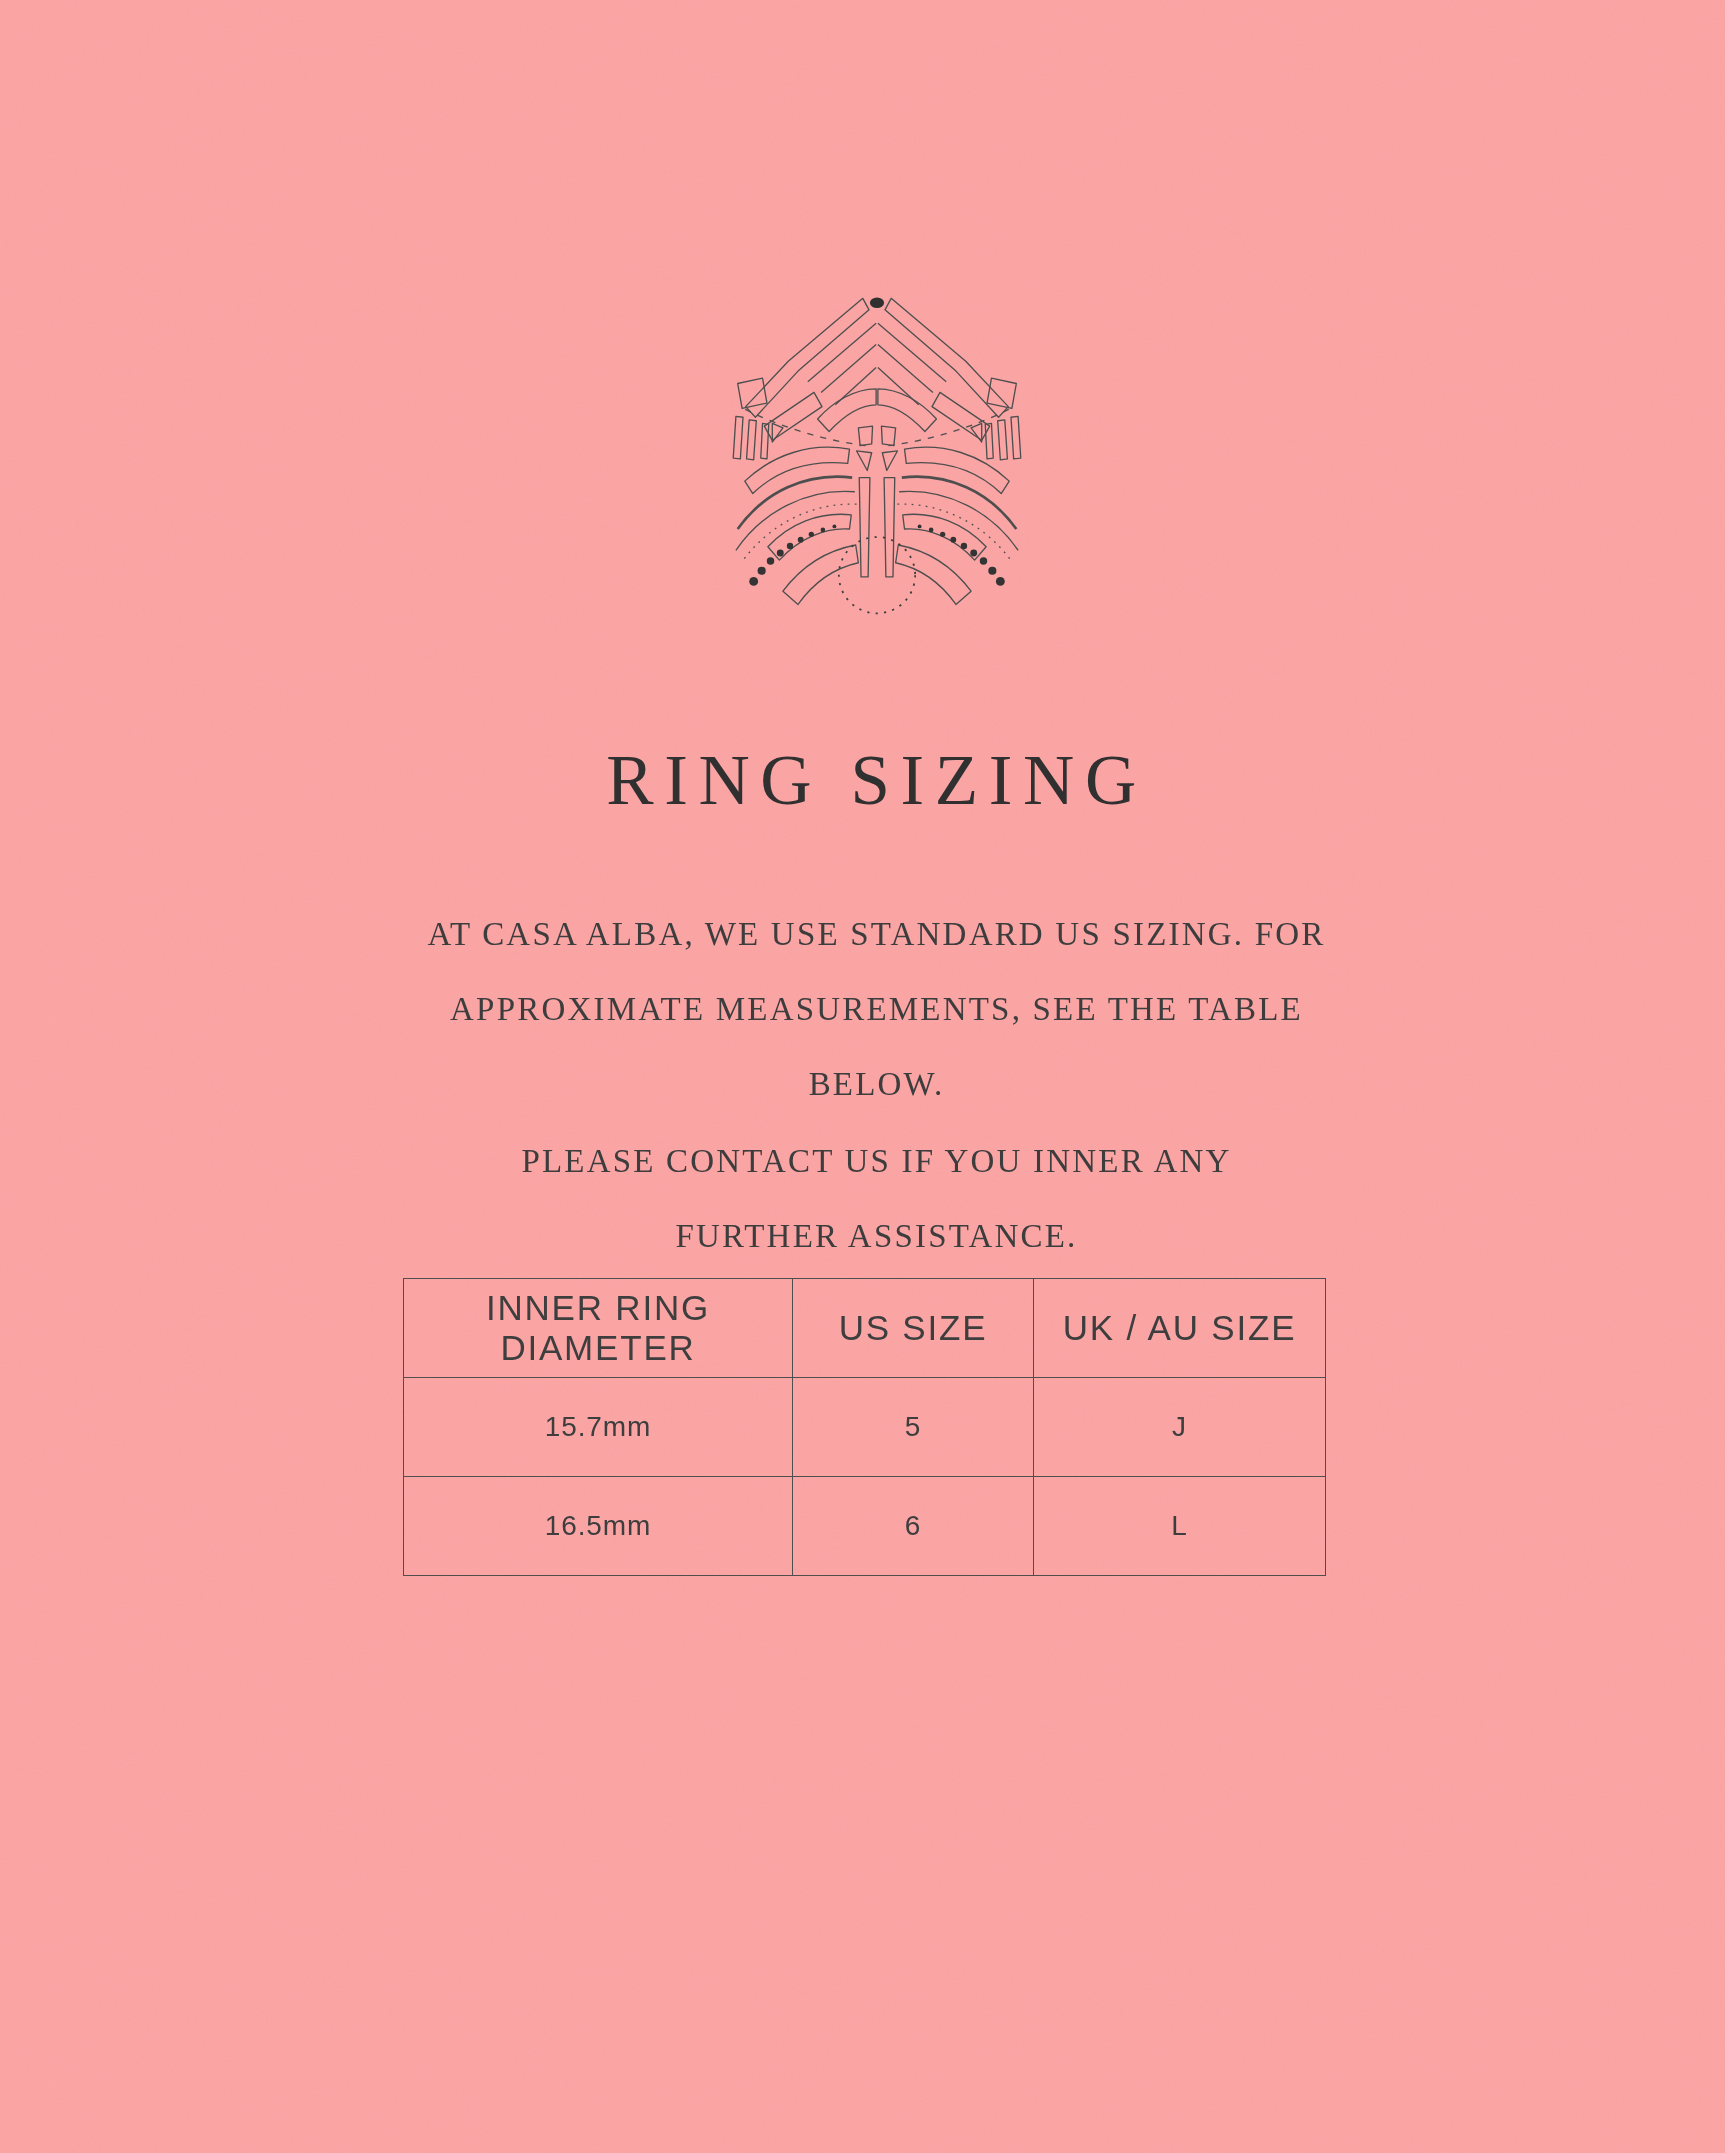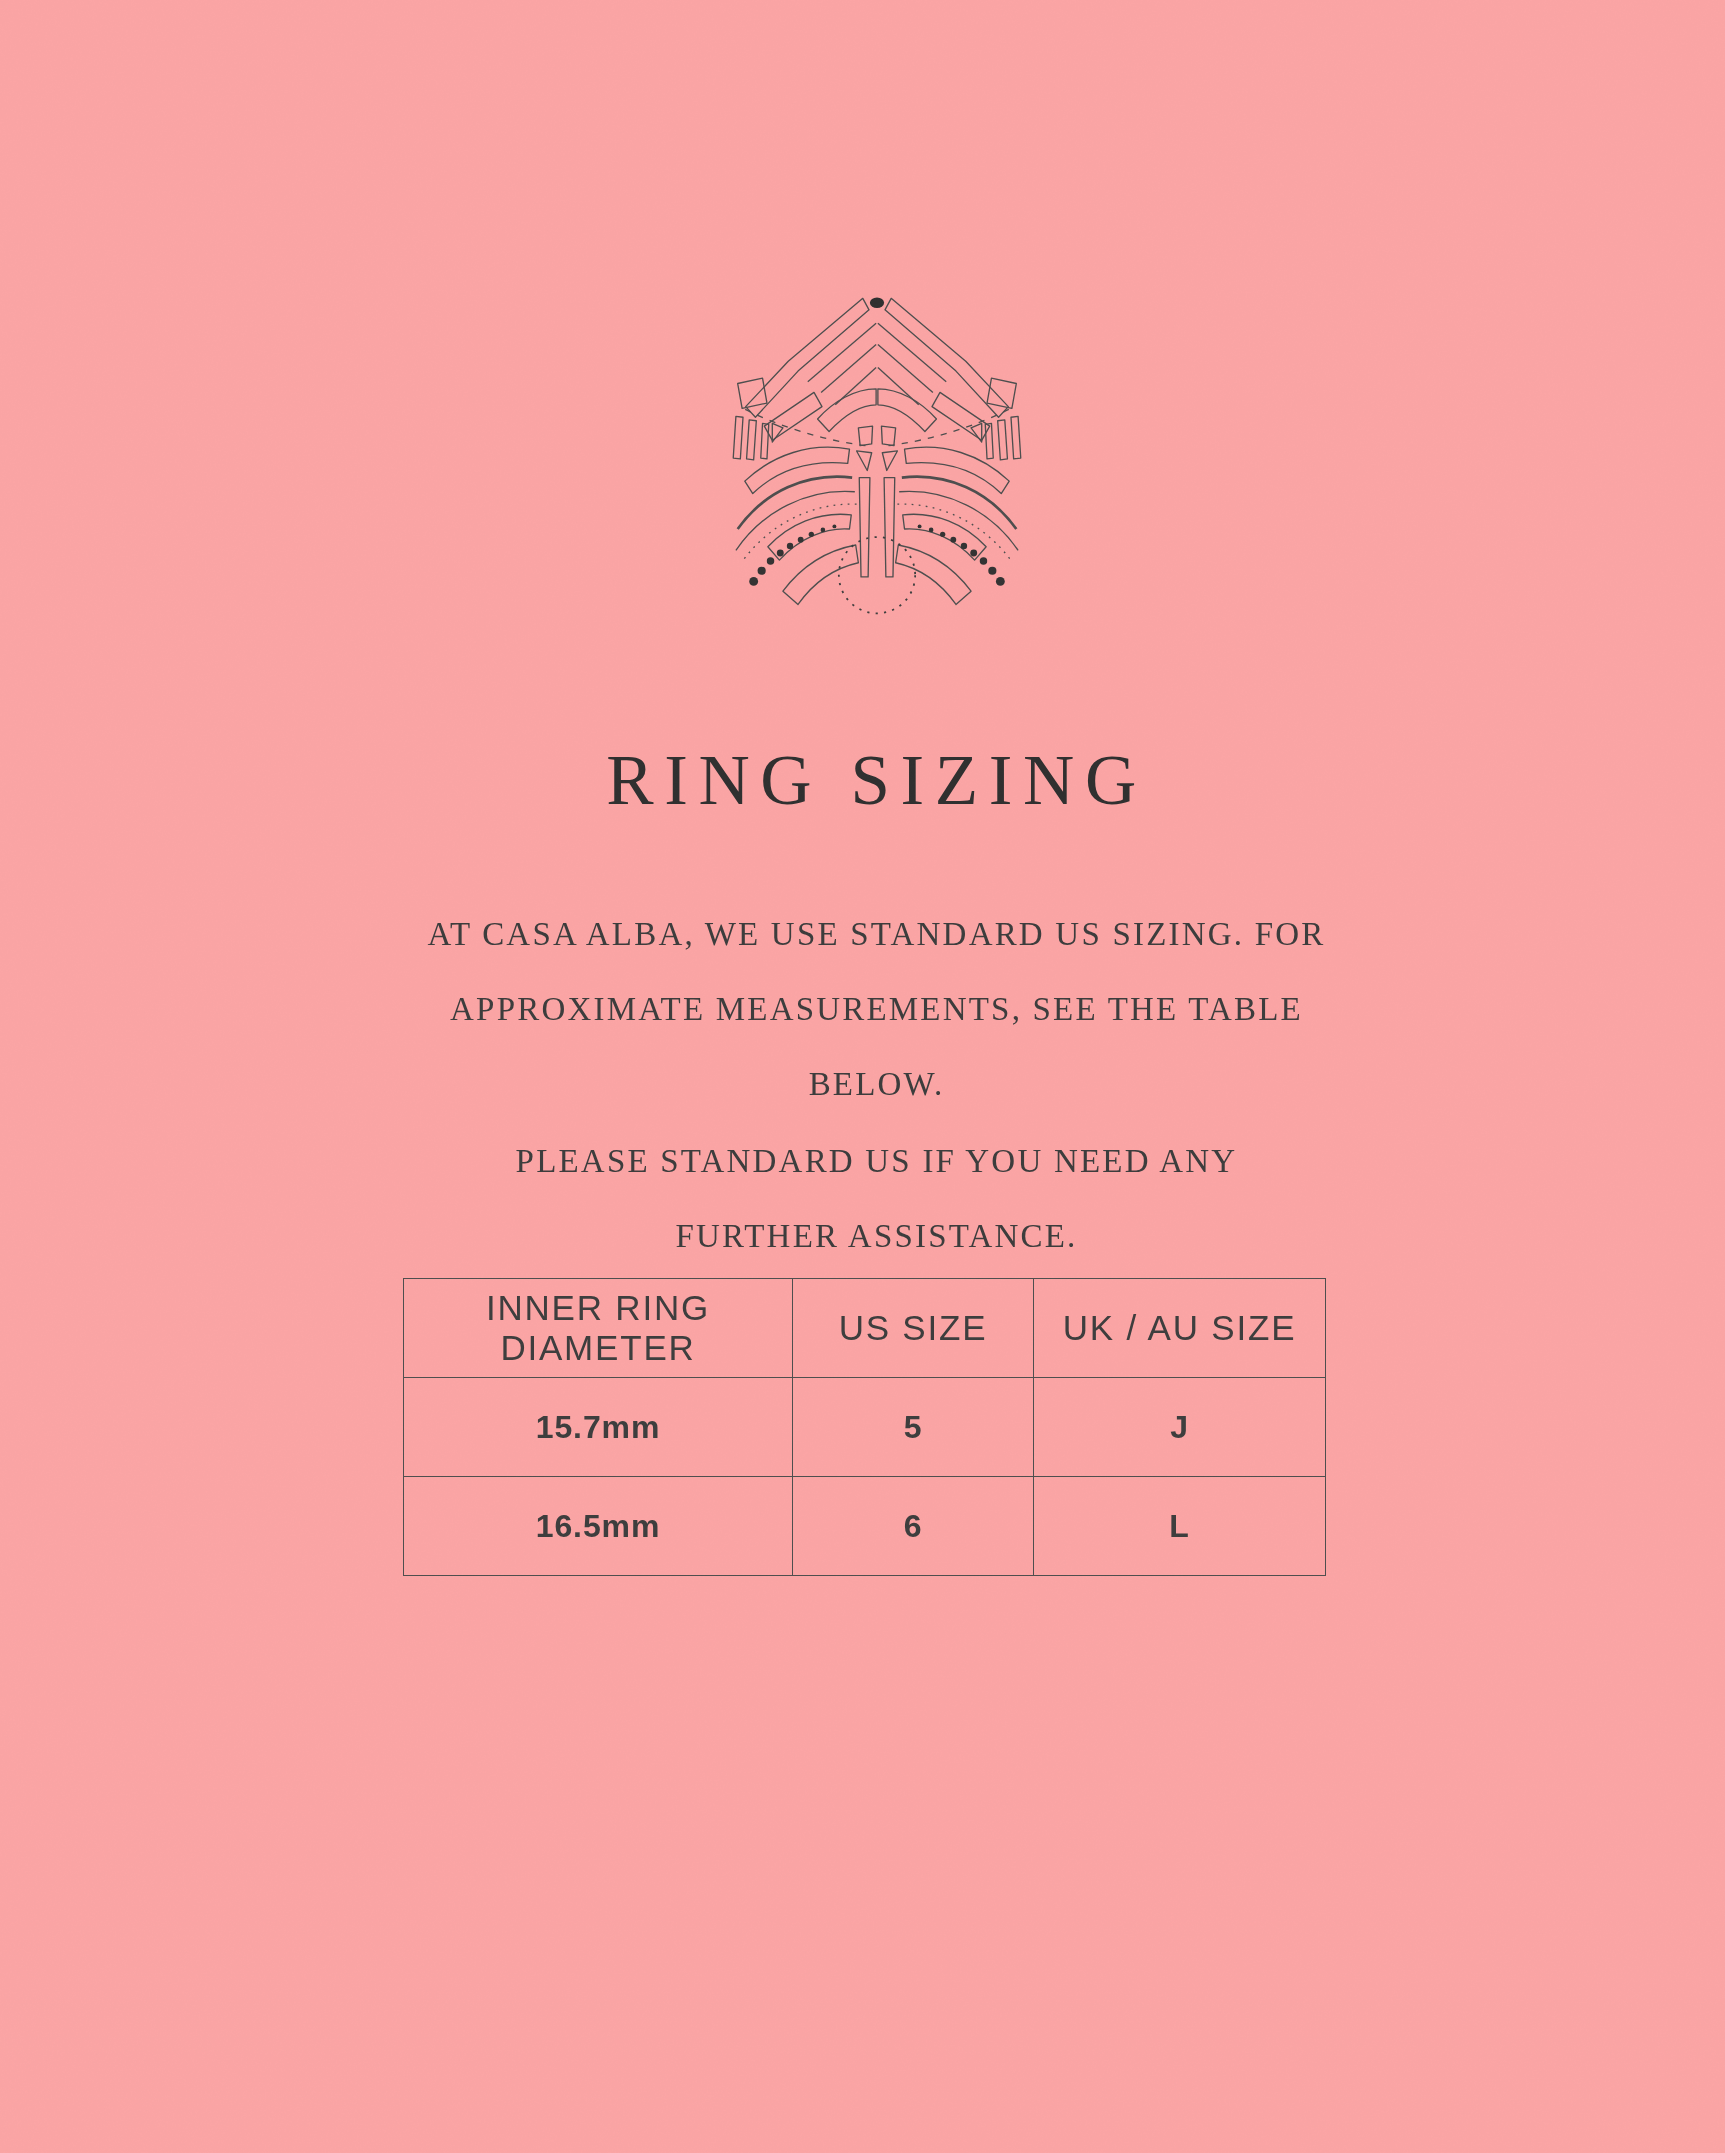--- a/index.html
+++ b/index.html
@@ -77,23 +77,23 @@
     font-weight:400;
     padding:0;
   }
   table.sizing th{
     height:98px;
     font-size:35px;
     letter-spacing:1.8px;
   }
   table.sizing td{
     height:98px;
-    font-size:32px;
+    font-size:28px;
     letter-spacing:0.9px;
-    font-weight:700;
+    font-weight:400;
   }
   .emblem{display:block;}
 </style>
 </head>
 <body>
 
 <div class="page">
 
   <div class="content">
 
@@ -150,21 +150,21 @@
         <circle cx="165" cy="318" r="43" fill="none" stroke="#3d3d3d" stroke-width="2" stroke-dasharray="2.5 7"></circle>
       </svg>
     </div>
 
     <h1 class="page-title">RING SIZING</h1>
 
     <p class="body-text intro-text">AT CASA ALBA, WE USE STANDARD US SIZING. FOR
 APPROXIMATE MEASUREMENTS, SEE THE TABLE
 BELOW.</p>
 
-    <p class="body-text contact-text">PLEASE STANDARD US IF YOU NEED ANY
+    <p class="body-text contact-text">PLEASE CONTACT US IF YOU INNER ANY
 FURTHER ASSISTANCE.</p>
 
     <table class="sizing">
       <colgroup>
           <col class="c1">
           <col class="c2">
           <col class="c3">
         </colgroup>
       <thead>
         <tr>

